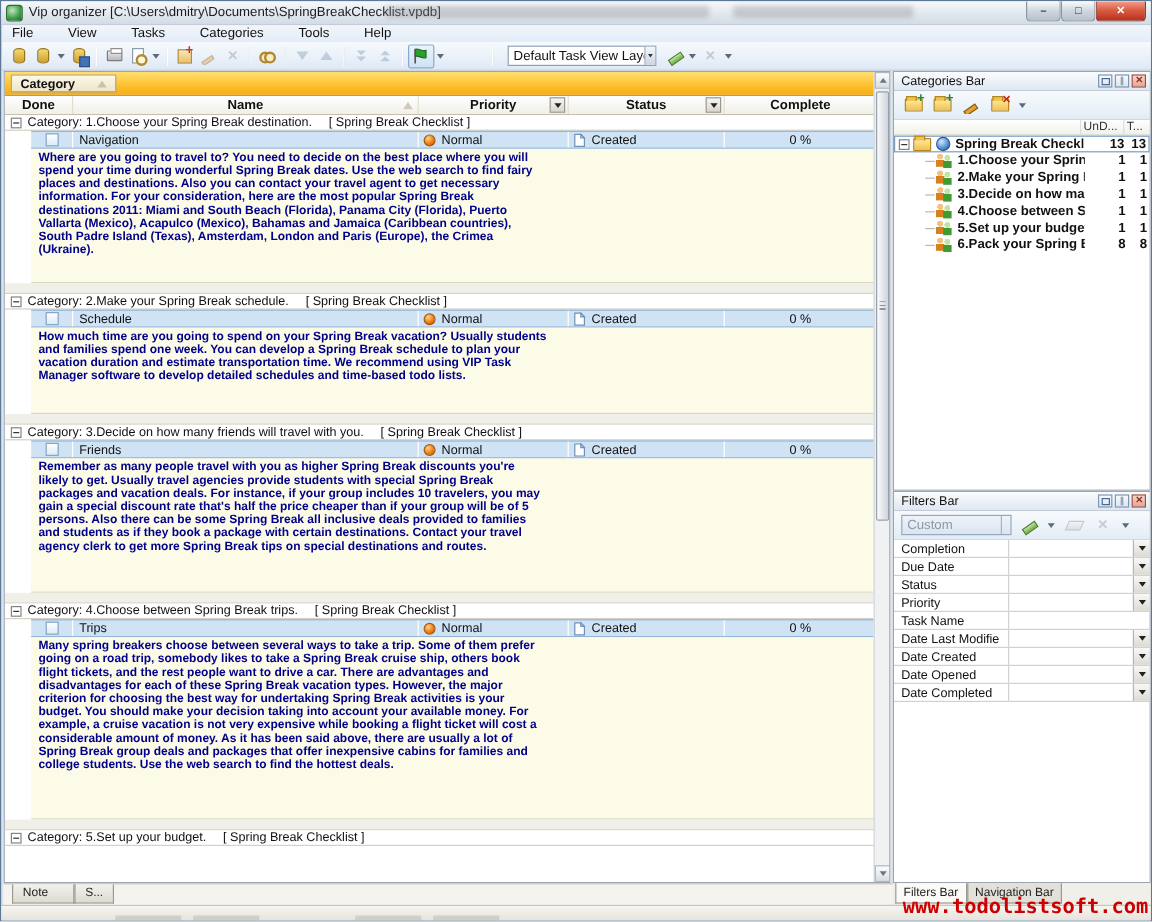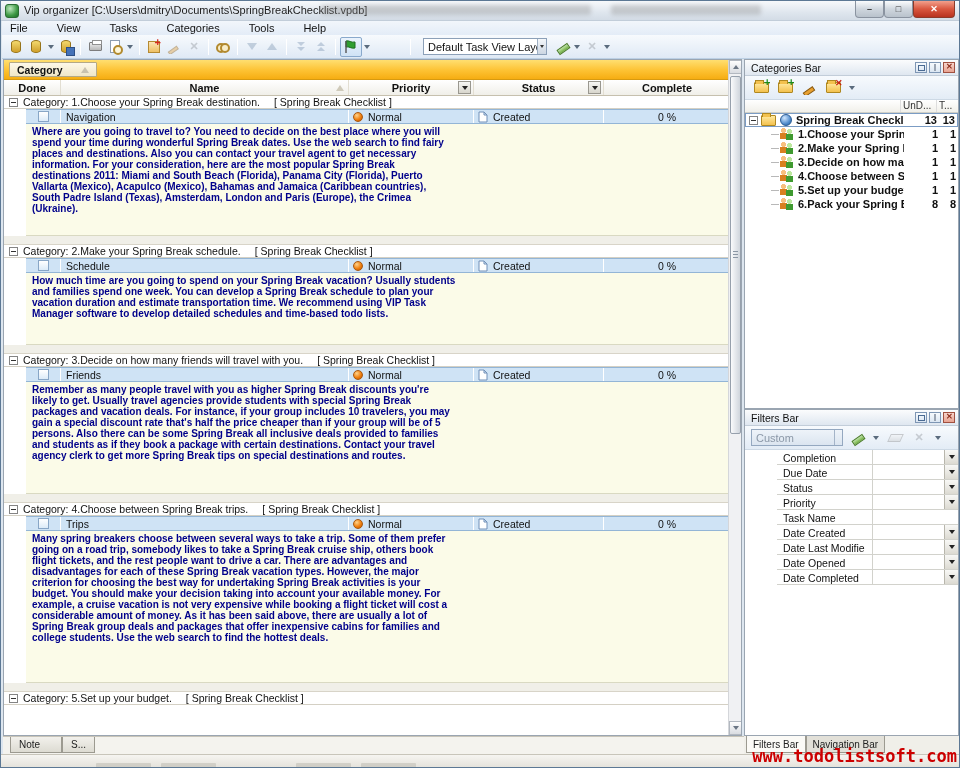--- a/index.html
+++ b/index.html
@@ -144,21 +144,21 @@
   .users { width:15px; height:12px; position:relative; flex:none; margin-right:3px; }
   .users::before { content:""; position:absolute; left:0; top:0; width:7px; height:11px; background:radial-gradient(circle at 50% 22%, #f8c080 0 2.4px, transparent 2.6px), linear-gradient(transparent 5px, #d88020 5px); }
   .users::after { content:""; position:absolute; left:6px; top:1px; width:7px; height:11px; background:radial-gradient(circle at 50% 22%, #bde8a0 0 2.4px, transparent 2.6px), linear-gradient(transparent 5px, #3f9a30 5px); }
   .globe { width:12px; height:12px; border-radius:50%; background:radial-gradient(circle at 35% 30%, #cfe6ff, #4a86c8 65%, #2a5c96); border:1px solid #2a5c96; margin-right:4px; flex:none; }
 
   
   .fil-combo { width:92px; height:17px; background:linear-gradient(#eef3f9,#dbe5f0); border:1px solid #94a8c0; display:flex; align-items:center; }
   .fil-combo .v { flex:1; font-size:11px; color:#8b98a8; padding-left:4px; }
   .fil-combo .nb { width:8px; height:100%; border-left:1px solid #a4b4c8; }
   .eraser { width:13px; height:8px; background:linear-gradient(#f5f5f5,#c8c8c8); border:1px solid #8a8a8a; transform:skewX(-25deg); }
-  .frow { height:15px; display:flex; border-bottom:1px solid #d2d2cc; font-size:10.5px; color:#111;margin-left:32px; }
+  .frow { height:15px; display:flex; border-bottom:1px solid #d2d2cc; font-size:10.5px; color:#111; }
   .frow .flabel { width:96px; border-right:1px solid #d2d2cc; padding:2px 0 0 6px; white-space:nowrap; overflow:hidden; }
   .frow .fval { flex:1; }
   .fdd { width:14px; height:14px; background:linear-gradient(#f8f8f6,#dcdad2); border-left:1px solid #b8b6ac; display:flex; align-items:center; justify-content:center; }
   .fdd::after { content:""; border-left:3px solid transparent; border-right:3px solid transparent; border-top:4px solid #222; }
 
   .paneltabs { position:absolute; left:0; top:677px; width:215px; height:18px; background:#f0efe9; display:flex; padding-left:2px; }
   .ptab { height:17px; padding:0 6px; font-size:10px; color:#222; border:1px solid #9c9a90; border-top:none; display:flex; align-items:center; }
   .ptab.active { background:#fbfaf6; } .ptab.idle { background:#e2e0d8; }
 
   .watermark { position:absolute; right:2px; bottom:1px; font-family:"DejaVu Sans Mono",monospace; font-size:17px; font-weight:bold; color:#cc0000; letter-spacing:0; z-index:50; }
@@ -598,26 +598,26 @@
       <div class="frow">
         <span class="flabel">Priority</span>
         <span class="fval"></span>
         <span class="fdd"></span>
       </div>
       <div class="frow">
         <span class="flabel">Task Name</span>
         <span class="fval"></span>
       </div>
       <div class="frow">
+        <span class="flabel">Date Last Modifie</span>
+        <span class="fval"></span>
+        <span class="fdd"></span>
+      </div>
+      <div class="frow">
         <span class="flabel">Date Created</span>
-        <span class="fval"></span>
-        <span class="fdd"></span>
-      </div>
-      <div class="frow">
-        <span class="flabel">Date Last Modifie</span>
         <span class="fval"></span>
         <span class="fdd"></span>
       </div>
       <div class="frow">
         <span class="flabel">Date Opened</span>
         <span class="fval"></span>
         <span class="fdd"></span>
       </div>
       <div class="frow">
         <span class="flabel">Date Completed</span>

